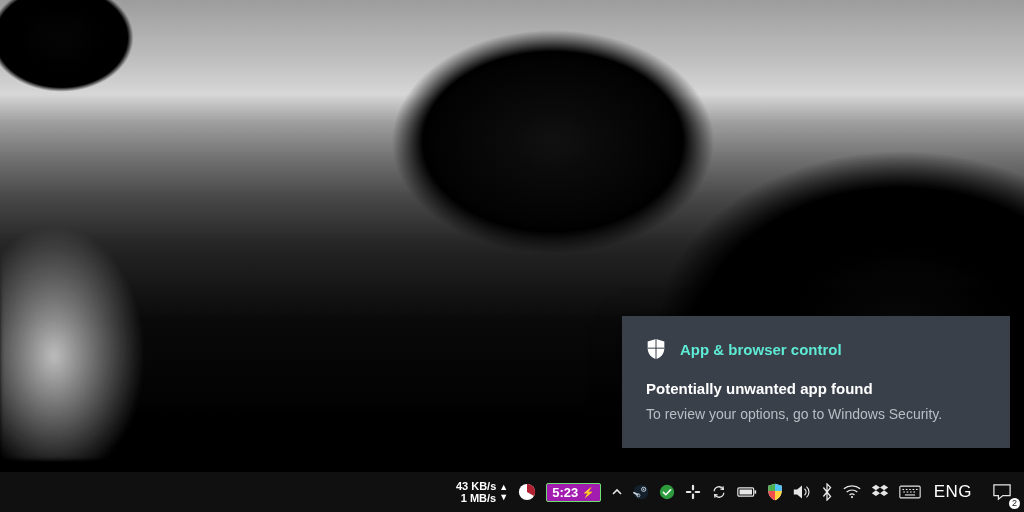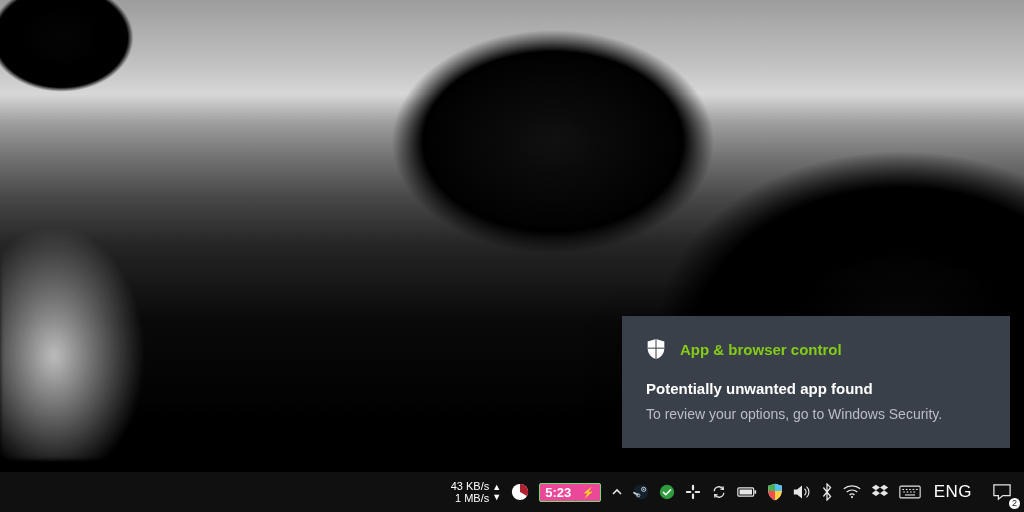--- a/index.html
+++ b/index.html
@@ -30,40 +30,40 @@
   }
 
   
   .toast {
     position: absolute; right: 14px; bottom: 64px;
     width: 388px; padding: 22px 24px 24px 24px;
     background: #39404a; color: #e7e9ec;
     box-shadow: 0 8px 24px rgba(0,0,0,.5);
   }
   .toast .hdr { display:flex; gap:14px; align-items:center; margin-bottom:20px;}
-  .toast .title { font-size:15px; font-weight:600; color:#84cc16; }
+  .toast .title { font-size:15px; font-weight:600; color:#5eead4; }
   .toast .bold { font-size:15px; font-weight:600; color:#fff; margin-bottom:8px;}
   .toast .body { font-size:14px; color:#b9bec5; line-height:1.35;}
   .shield-mini { width:20px; height:22px; }
 
   
   .taskbar {
     position:absolute; left:0; right:0; bottom:0; height:40px;
     background:#101010; color:#fff; display:flex; align-items:center;
     font-size:12px;
   }
   .taskbar .spacer { flex:1; }
-  .net { text-align:right; line-height:12px; font-size:11px; padding-right:4px; display:flex; align-items:center; gap:3px;}
+  .net { text-align:right; line-height:12px; font-size:11px; padding-right:4px; display:flex; align-items:center; gap:3px;font-weight:bold;}
   .net .col { display:flex; flex-direction:column; align-items:flex-end; }
   .net .arrows { display:flex; flex-direction:column; font-size:9px; line-height:10px; }
   .tray-item { height:100%; display:flex; align-items:center; justify-content:center; padding:0 5px; }
   .battery-time {
-    background:#ec4899; color:#fff; font-weight:600; font-size:13px;
+    background:#a21caf; color:#fff; font-weight:600; font-size:13px;
     padding:1px 5px; border-radius:2px; border:1px solid #6fe06f;
-    display:flex; align-items:center; gap:11px;
+    display:flex; align-items:center; gap:4px;
   }
   .battery-time .plug { font-size:10px; }
   .clock { text-align:right; line-height:14px; font-size:12px; padding:0 8px;}
   .lang { font-size:17px; letter-spacing:.5px; padding:0 8px;}
   .notif-btn { width:44px; height:100%; display:flex; align-items:center; justify-content:center; position:relative;}
   .badge { position:absolute; right:4px; bottom:3px; background:#fff; color:#222; font-size:9px; border-radius:6px; min-width:11px; height:11px; line-height:11px; text-align:center; padding:0 2px;}
   svg { display:block; }
   .ico { color:#e6e6e6; }
 </style>
 </head>

